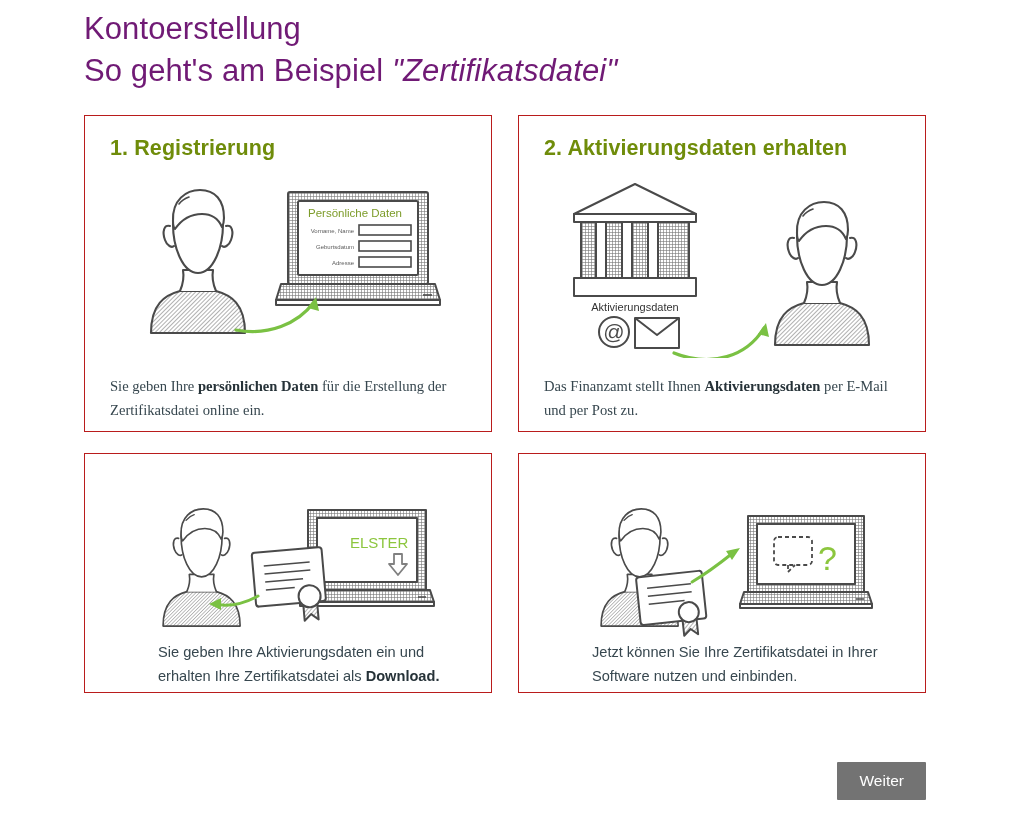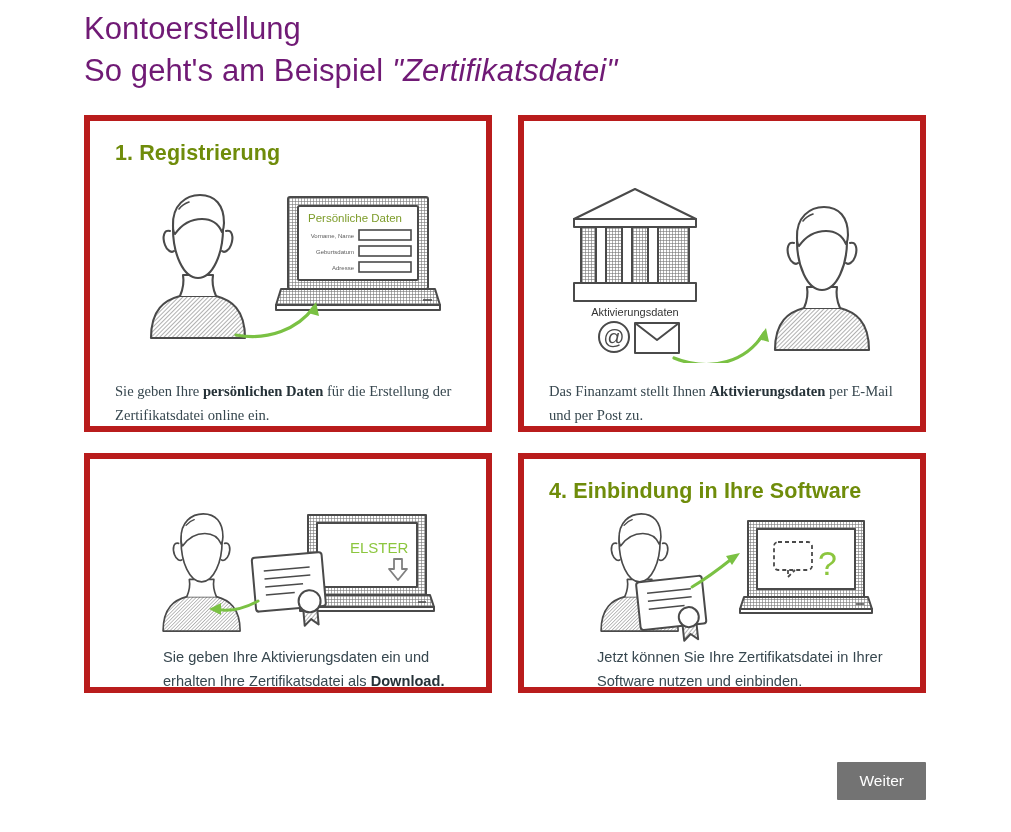--- a/index.html
+++ b/index.html
@@ -46,21 +46,21 @@
     left: 84px;
     top: 115px;
     width: 842px;
     display: grid;
     grid-template-columns: 408px 408px;
     grid-template-rows: 317px 240px;
     column-gap: 26px;
     row-gap: 21px;
   }
   .card {
-    border: 6px solid #b91c1c;
+    border: 1px solid #b91c1c;
     background: #ffffff;
     box-sizing: border-box;
     position: relative;
     overflow: hidden;
   }
   .card-title {
     position: absolute;
     left: 25px;
     top: 20px;
     font-size: 21.5px;
@@ -174,20 +174,21 @@
           <g>
             <path d="M118 152 C150 158 180 146 196 124" stroke="#7ac143" stroke-width="3.2" fill="none" stroke-linecap="round"></path>
             <path d="M190 130 L198 119 L201 133 Z" fill="#7ac143"></path>
           </g>
         </svg>
       </div>
       <div class="card-text"><span>Sie geben Ihre </span><b>persönlichen Daten</b><span> für die Erstellung der Zertifikatsdatei online ein.</span></div>
     </div>
 
     <div class="card card-2">
+      <div class="card-title">2. Aktivierungsdaten erhalten</div>
       <div class="card-art">
         <svg width="340" height="180" viewBox="0 0 340 180">
           <defs>
             <pattern id="hatch2" width="3" height="3" patternUnits="userSpaceOnUse" patternTransform="rotate(45)">
               <rect width="3" height="3" fill="#ffffff"></rect>
               <line x1="0" y1="0" x2="0" y2="3" stroke="#6e6e6e" stroke-width="1.1"></line>
             </pattern>
             <pattern id="colhatch" width="3" height="3" patternUnits="userSpaceOnUse">
               <rect width="3" height="3" fill="#ffffff"></rect>
               <line x1="0" y1="0" x2="0" y2="3" stroke="#777" stroke-width="1.2"></line>
@@ -288,21 +289,20 @@
           <g>
             <path d="M140 92 C122 102 106 102 96 100" stroke="#7ac143" stroke-width="3" fill="none" stroke-linecap="round"></path>
             <path d="M103 94 L91 100 L103 106 Z" fill="#7ac143"></path>
           </g>
         </svg>
       </div>
       <div class="card-text"><span>Sie geben Ihre Aktivierungsdaten ein und erhalten Ihre Zertifikatsdatei als </span><b>Download.</b></div>
     </div>
 
     <div class="card card-4">
-      <div class="card-title">4. Einbindung in Ihre Software</div>
       <div class="card-art">
         <svg width="340" height="135" viewBox="0 0 340 135">
           <defs>
             <pattern id="hatch4" width="3" height="3" patternUnits="userSpaceOnUse" patternTransform="rotate(45)">
               <rect width="3" height="3" fill="#ffffff"></rect>
               <line x1="0" y1="0" x2="0" y2="3" stroke="#6e6e6e" stroke-width="1.1"></line>
             </pattern>
             <pattern id="hatchv4" width="3" height="3" patternUnits="userSpaceOnUse">
               <rect width="3" height="3" fill="#ffffff"></rect>
               <line x1="0" y1="0" x2="0" y2="3" stroke="#777" stroke-width="1.2"></line>

